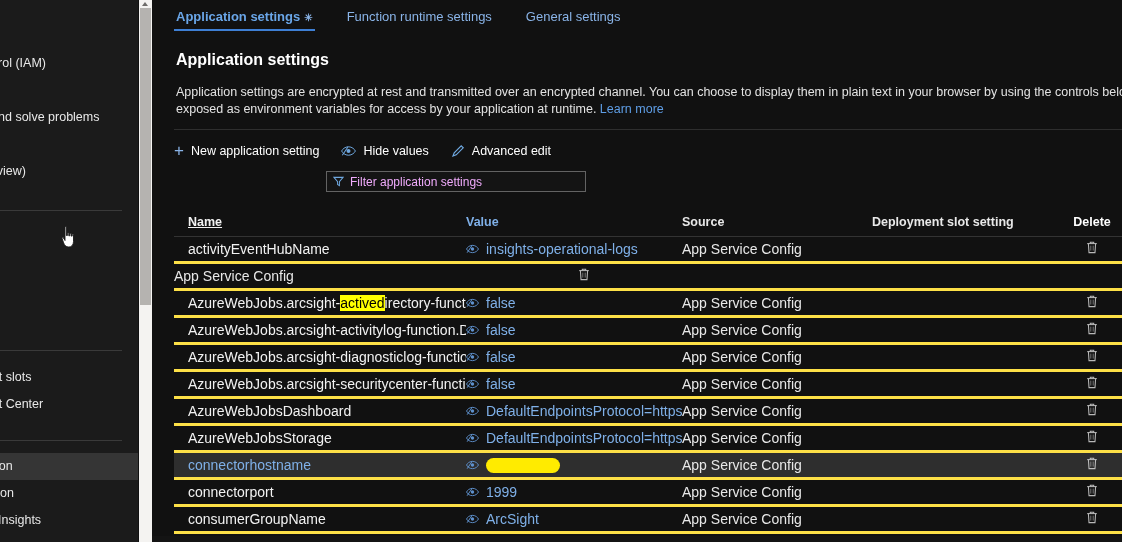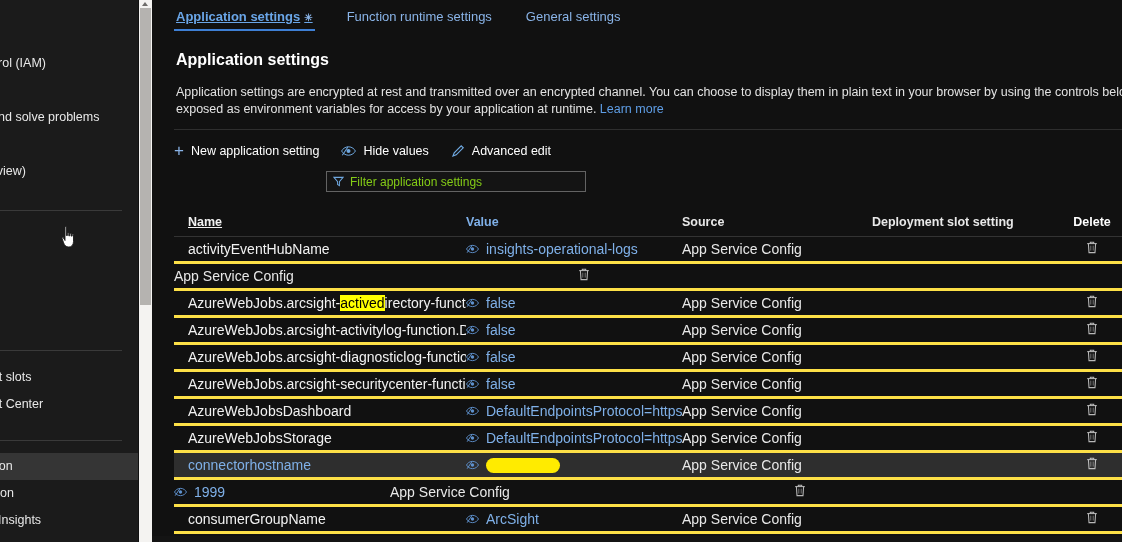--- a/index.html
+++ b/index.html
@@ -83,21 +83,21 @@
   .tab {
     position: relative;
     color: #8ab4e8;
     font-size: 13px;
     padding: 5px 2px 9px 2px;
     margin-right: 30px;
     white-space: nowrap;
     cursor: pointer;
   }
   .tab .star { font-size: 10px; margin-left: 4px; color:#8ab4e8; }
-  .tab.active { color: #6aa6e8; font-weight: 600; text-decoration: underline; }
+  .tab.active { color: #6aa6e8; font-weight: 600; }
   .tab.active::after {
     content: "";
     position: absolute; left: 0; right: 0; bottom: 2px;
     height: 2px; background: #3e7fd4;
   }
 
   
   .page-title {
     position: absolute; left: 24px; top: 51px;
     font-size: 16px; font-weight: 700; color: #ffffff;
@@ -139,21 +139,21 @@
   
   .filter {
     position: absolute; left: 174px; top: 171px;
     width: 260px; height: 21px;
     border: 1px solid #636363;
     background: #141414;
     display: flex; align-items: center;
     padding-left: 6px;
   }
   .filter .ph {
-    color: #84cc16; font-size: 12px; margin-left: 6px;
+    color: #f0abfc; font-size: 12px; margin-left: 6px;
   }
 
   
   .table {
     position: absolute; left: 22px; top: 207px;
     width: 948px;
   }
   .thead {
     display: flex; align-items: center;
     height: 30px;
@@ -501,20 +501,21 @@
             <div class="c-del">
               <span class="trash"><svg width="12" height="13" viewBox="0 0 12 13">
   <path d="M1.2 2.6 H10.8" stroke="#d6d6d6" stroke-width="1.05"></path>
   <path d="M4.3 2.6 V1.3 H7.7 V2.6" fill="none" stroke="#d6d6d6" stroke-width="1.05"></path>
   <path d="M2.4 2.6 L3 11.6 H9 L9.6 2.6" fill="none" stroke="#d6d6d6" stroke-width="1.05"></path>
   <path d="M4.8 4.6 V9.6 M7.2 4.6 V9.6" stroke="#9c9c9c" stroke-width="0.85"></path>
                 </svg></span>
             </div>
           </div>
           <div class="tr">
+            <div class="c-name"><span>connectorport</span></div>
             <div class="c-value">
               <span class="eye">
                 <svg width="13" height="10" viewBox="0 0 17 12">
   <path d="M8.5 1.2 C4.5 1.2 1.6 4 0.7 6 C1.6 8 4.5 10.8 8.5 10.8 C12.5 10.8 15.4 8 16.3 6
            C15.4 4 12.5 1.2 8.5 1.2 Z" fill="none" stroke="#5f92cf" stroke-width="1.2"></path>
   <circle cx="8.5" cy="6" r="2.2" fill="#5f92cf"></circle>
   <line x1="1.5" y1="10.8" x2="8" y2="1.2" stroke="#5f92cf" stroke-width="1.3"></line>
                 </svg>
               </span>
               <span>1999</span>

